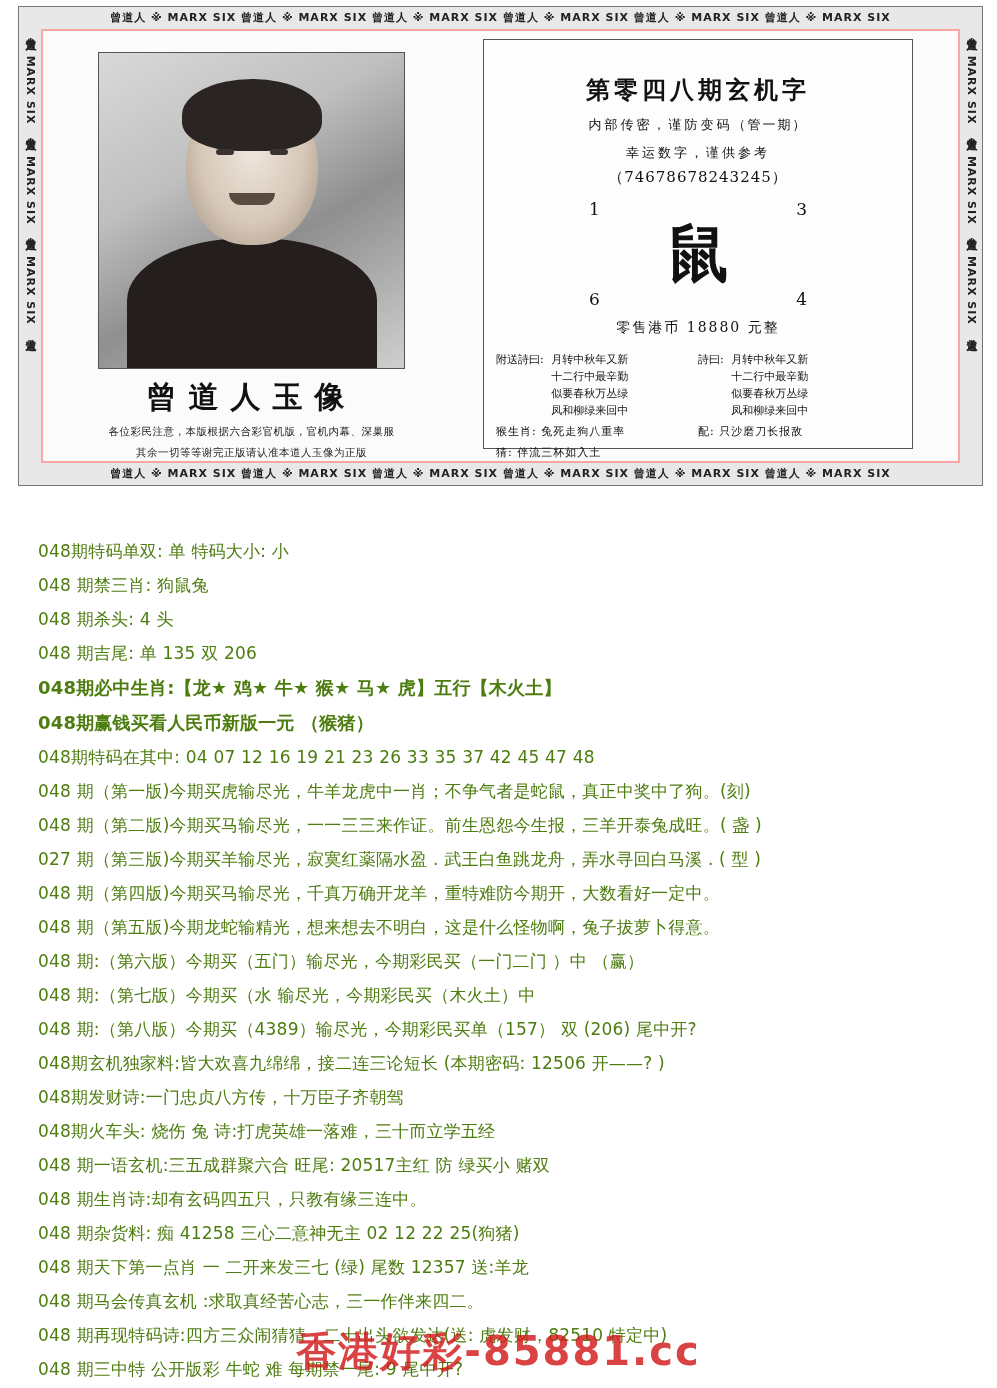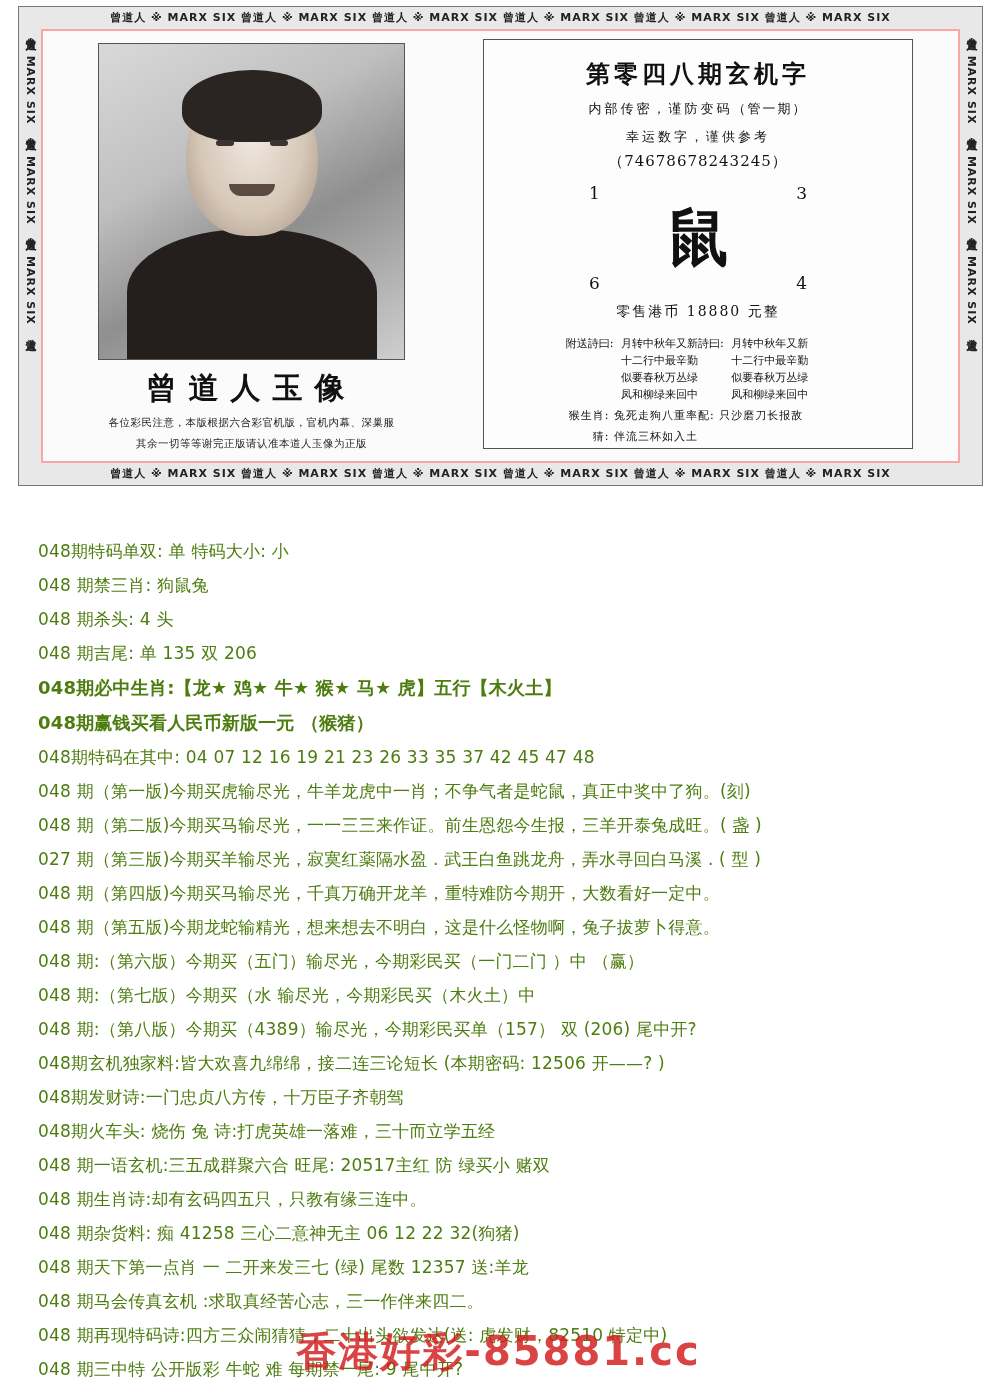--- a/index.html
+++ b/index.html
@@ -44,21 +44,21 @@
     white-space:nowrap;
     line-height:22px;
     letter-spacing:1px;
   }
   #poster-inner{
     position:absolute;left:24px;top:24px;right:24px;bottom:24px;
     background:#fbfbfb;
   }
   
   #photo-block{
-    position:absolute;left:36px;top:12px;width:345px;height:400px;
+    position:absolute;left:36px;top:21px;width:345px;height:400px;
   }
   #photo-frame{
     width:305px;height:315px;margin:0 auto;
     border:1px solid #555;
     background:linear-gradient(150deg,#d9d9d9 0%,#bfbfbf 35%,#8f8f8f 60%,#cfcfcf 100%);
     position:relative;overflow:hidden;
   }
   
   #portrait-head{
     position:absolute;left:50%;top:34px;transform:translateX(-50%);
@@ -90,21 +90,21 @@
     font-weight:bold;font-size:30px;letter-spacing:12px;color:#111;
   }
   .photo-note{
     text-align:center;font-size:10.5px;color:#222;line-height:1.45;margin-top:6px;
     letter-spacing:0.5px;
   }
   
   #right-card{
     position:absolute;left:440px;top:8px;width:430px;height:410px;
     border:1px solid #555;background:#fdfdfd;
-    box-sizing:border-box;padding:10px 12px;
+    box-sizing:border-box;padding:26px 12px;
   }
   #card-title{
     text-align:center;font-family:"DejaVu Serif","Liberation Serif",serif;
     font-weight:bold;font-size:24px;letter-spacing:4px;margin-top:8px;color:#111;
   }
   .card-row{
     font-size:13px;margin-top:10px;display:flex;justify-content:center;
     font-family:"DejaVu Serif","Liberation Serif",serif;
   }
   .card-row .l{letter-spacing:3px;}
@@ -127,21 +127,21 @@
   .cn-bl{left:16px;bottom:0;}
   .cn-br{right:16px;bottom:0;}
   #price-line{
     text-align:center;font-size:14px;margin-top:10px;letter-spacing:2px;
     font-family:"DejaVu Serif","Liberation Serif",serif;
   }
   #poem-area{
     display:flex;margin-top:14px;font-size:11px;line-height:1.55;
     font-family:"DejaVu Serif","Liberation Serif",serif;
   }
-  #poem-left{width:50%;text-align:right;}
+  #poem-left{width:50%;}
   #poem-right{width:50%;}
   .poem-label{display:inline-block;}
   .poem-lines{display:inline-block;vertical-align:top;margin-left:4px;}
   .small-line{font-size:11px;margin-top:4px;letter-spacing:1px;}
   
   #content{
     position:absolute;left:38px;top:540px;right:20px;
     font-family:"DejaVu Sans","Liberation Sans",sans-serif;
   }
   .line{
@@ -265,21 +265,21 @@
   <div class="line">048 期（第四版)今期买马输尽光，千真万确开龙羊，重特难防今期开，大数看好一定中。</div>
   <div class="line">048 期（第五版)今期龙蛇输精光，想来想去不明白，这是什么怪物啊，兔子拔萝卜得意。</div>
   <div class="line">048 期:（第六版）今期买（五门）输尽光，今期彩民买（一门二门 ）中 （赢）</div>
   <div class="line">048 期:（第七版）今期买（水  输尽光，今期彩民买（木火土）中</div>
   <div class="line">048 期:（第八版）今期买（4389）输尽光，今期彩民买单（157） 双  (206) 尾中开?</div>
   <div class="line">048期玄机独家料:皆大欢喜九绵绵，接二连三论短长 (本期密码: 12506    开——? )</div>
   <div class="line">048期发财诗:一门忠贞八方传，十万臣子齐朝驾</div>
   <div class="line">048期火车头: 烧伤 兔 诗:打虎英雄一落难，三十而立学五经</div>
   <div class="line">048 期一语玄机:三五成群聚六合   旺尾: 20517主红   防   绿买小  赌双</div>
   <div class="line">048 期生肖诗:却有玄码四五只，只教有缘三连中。</div>
-  <div class="line">048 期杂货料: 痴      41258      三心二意神无主  06 12 22  32(狗猪)</div>
+  <div class="line">048 期杂货料: 痴      41258      三心二意神无主  02 12 22  25(狗猪)</div>
   <div class="line">048 期天下第一点肖    一 二开来发三七      (绿)   尾数  12357 送:羊龙</div>
   <div class="line">048  期马会传真玄机 :求取真经苦心志，三一作伴来四二。</div>
   <div class="line">048  期再现特码诗:四方三众闹猜猜，二十出头欲发达(送: 虎发财，82510  特定中)</div>
   <div class="line">048 期三中特  公开版彩  牛蛇  难  每期禁一尾: 9 尾中开?</div>
 
 </div>
 
 <div id="watermark">
   <div id="wm-text" style="color: rgb(210, 26, 26);">香港好彩-85881.cc</div>
 </div>

